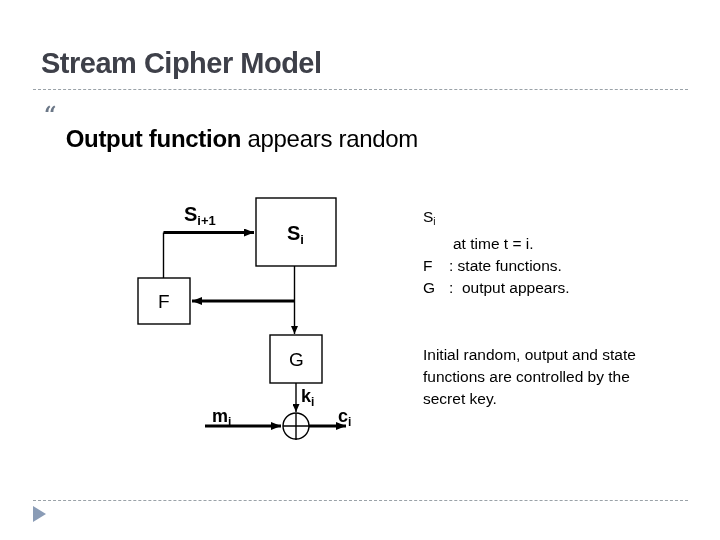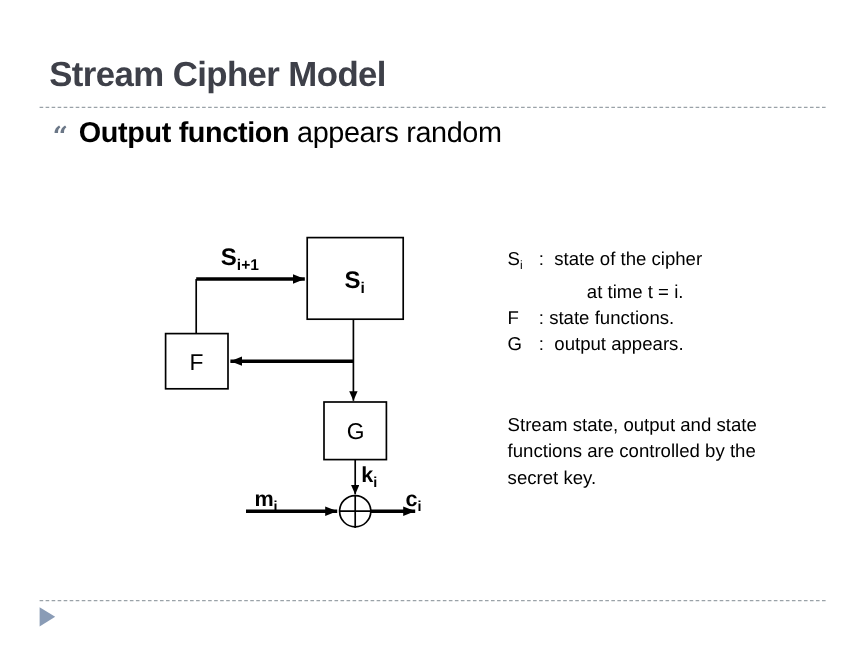--- a/index.html
+++ b/index.html
@@ -13,28 +13,28 @@
     color:#3e4049;
   }
   .rule{position:absolute;left:33px;width:655px;height:0;border-top:1px dashed #9aa2a8;}
   .rule-top{top:89px;}
   .rule-bottom{top:500px;}
   .bullet-row{position:absolute;left:44px;top:97px;display:flex;align-items:flex-start;}
   .bullet-glyph{
     font-family:"DejaVu Serif",serif;
     font-size:22px;font-weight:700;color:#6b7787;line-height:1;margin:6px 9px 0 0;
   }
-  .bullet-text{font-size:24px;color:#000;letter-spacing:-0.3px;line-height:28px;}
+  .bullet-text{font-size:24px;color:#000;letter-spacing:-0.3px;line-height:28px;margin-top:28px;}
   .bold-seg{font-weight:700;}
   .pre{white-space:pre;}
   .legend{position:absolute;left:423px;top:206px;font-size:15.5px;line-height:22px;color:#000;}
   .legend-row{display:flex;}
   .legend-term{width:26px;white-space:pre;}
   .legend-sub,.sub{font-size:10px;vertical-align:-3px;}
-  .legend-indent{margin-left:66px;}
+  .legend-indent{margin-left:30px;}
   .note{
     position:absolute;left:423px;top:344px;width:242px;
     font-size:15.5px;line-height:22px;color:#000;
   }
   .diagram{position:absolute;left:130px;top:185px;}
   .diagram text{font-family:"Liberation Sans",sans-serif;fill:#000;}
   .footer-arrow{
     position:absolute;left:33px;top:506px;width:0;height:0;
     border-top:8px solid transparent;border-bottom:8px solid transparent;
     border-left:13px solid #8a9cb6;
@@ -89,33 +89,32 @@
     <text x="158" y="308" font-size="19">F</text>
     <text x="289" y="366" font-size="19">G</text>
     <text x="301" y="402" font-size="18" font-weight="bold"><tspan>k</tspan><tspan dy="4" font-size="12">i</tspan></text>
     <text x="212" y="422" font-size="18" font-weight="bold"><tspan>m</tspan><tspan dy="4" font-size="12">i</tspan></text>
     <text x="338" y="422" font-size="18" font-weight="bold"><tspan>c</tspan><tspan dy="4" font-size="12">i</tspan></text>
   </svg>
 
   <div class="legend">
     <div class="legend-row">
       <span class="legend-term"><span>S</span><span class="legend-sub">i</span></span>
-      <span class="pre">:  state of the cipher</span>
     </div>
     <div class="legend-row">
       <span class="pre legend-indent">at time t = i.</span>
     </div>
     <div class="legend-row">
       <span class="legend-term"><span>F</span></span>
       <span class="pre">: state functions.</span>
     </div>
     <div class="legend-row">
       <span class="legend-term"><span>G</span></span>
       <span class="pre">:  output appears.</span>
     </div>
   </div>
 
-  <div class="note">Stream state, output and state functions are controlled by the secret key.</div>
+  <div class="note">Initial random, output and state functions are controlled by the secret key.</div>
 
   <div class="rule rule-bottom"></div>
   <div class="footer-arrow"></div>
 
 </div>
 
 </body></html>

